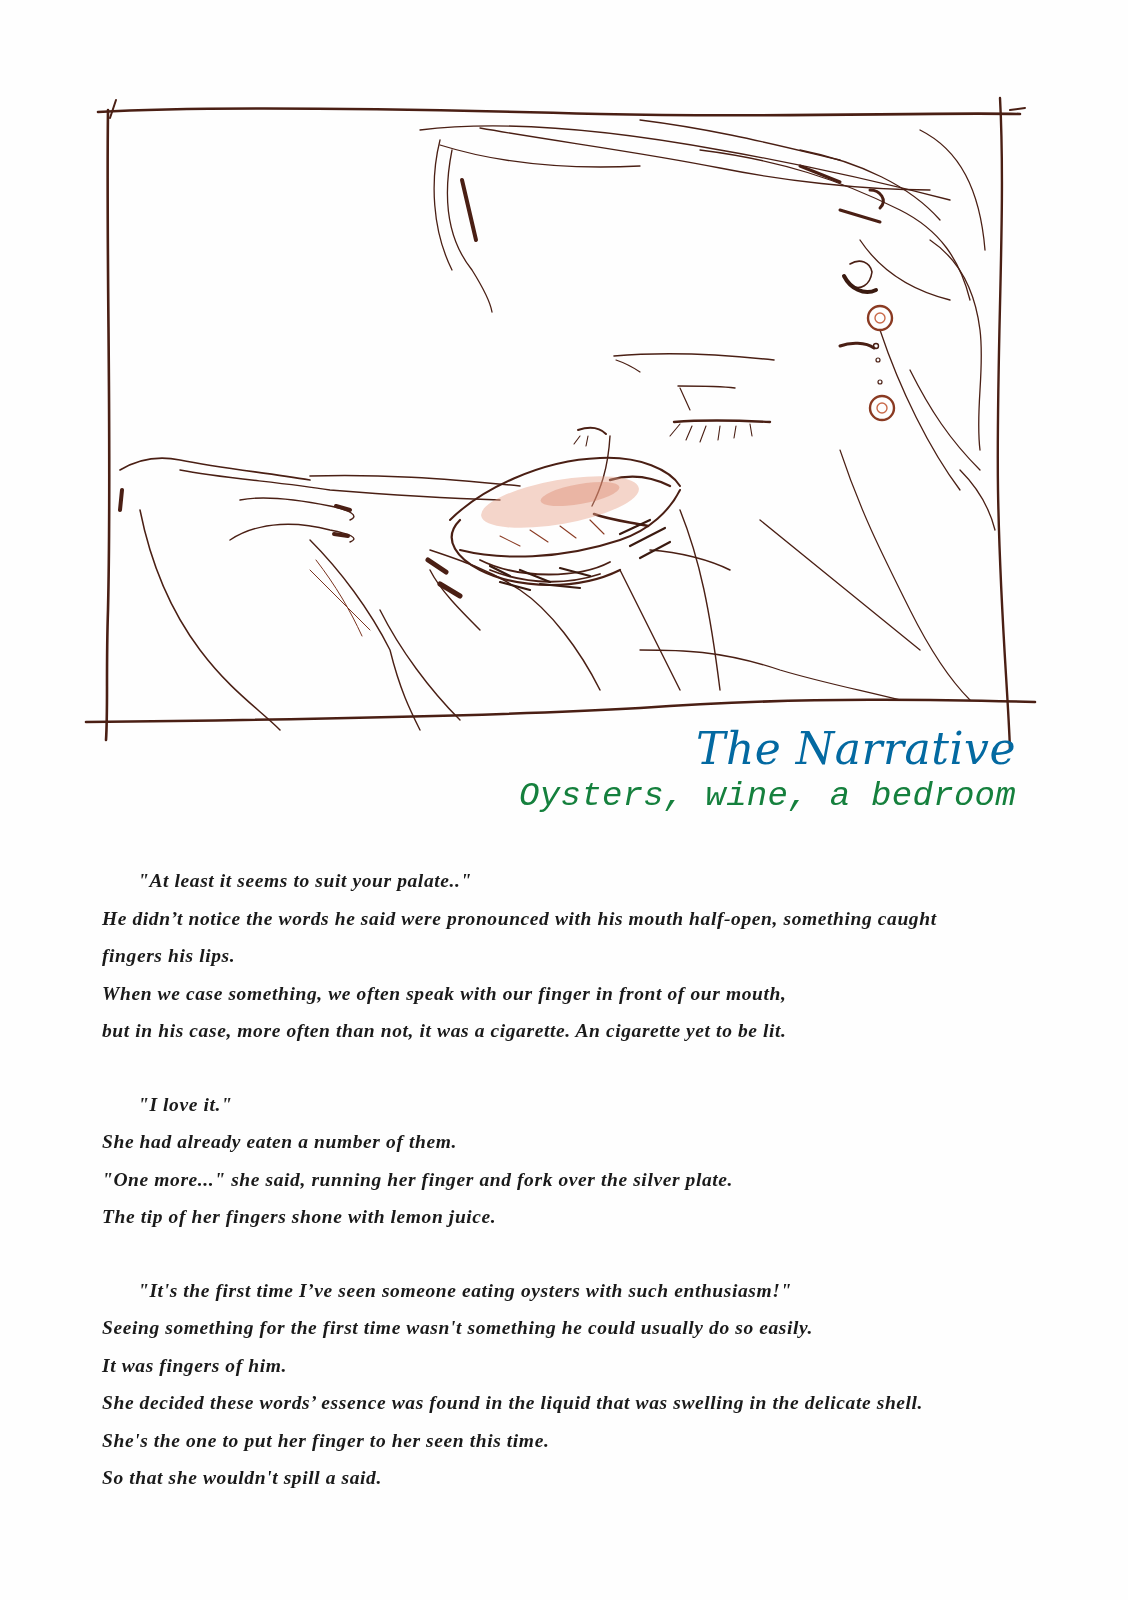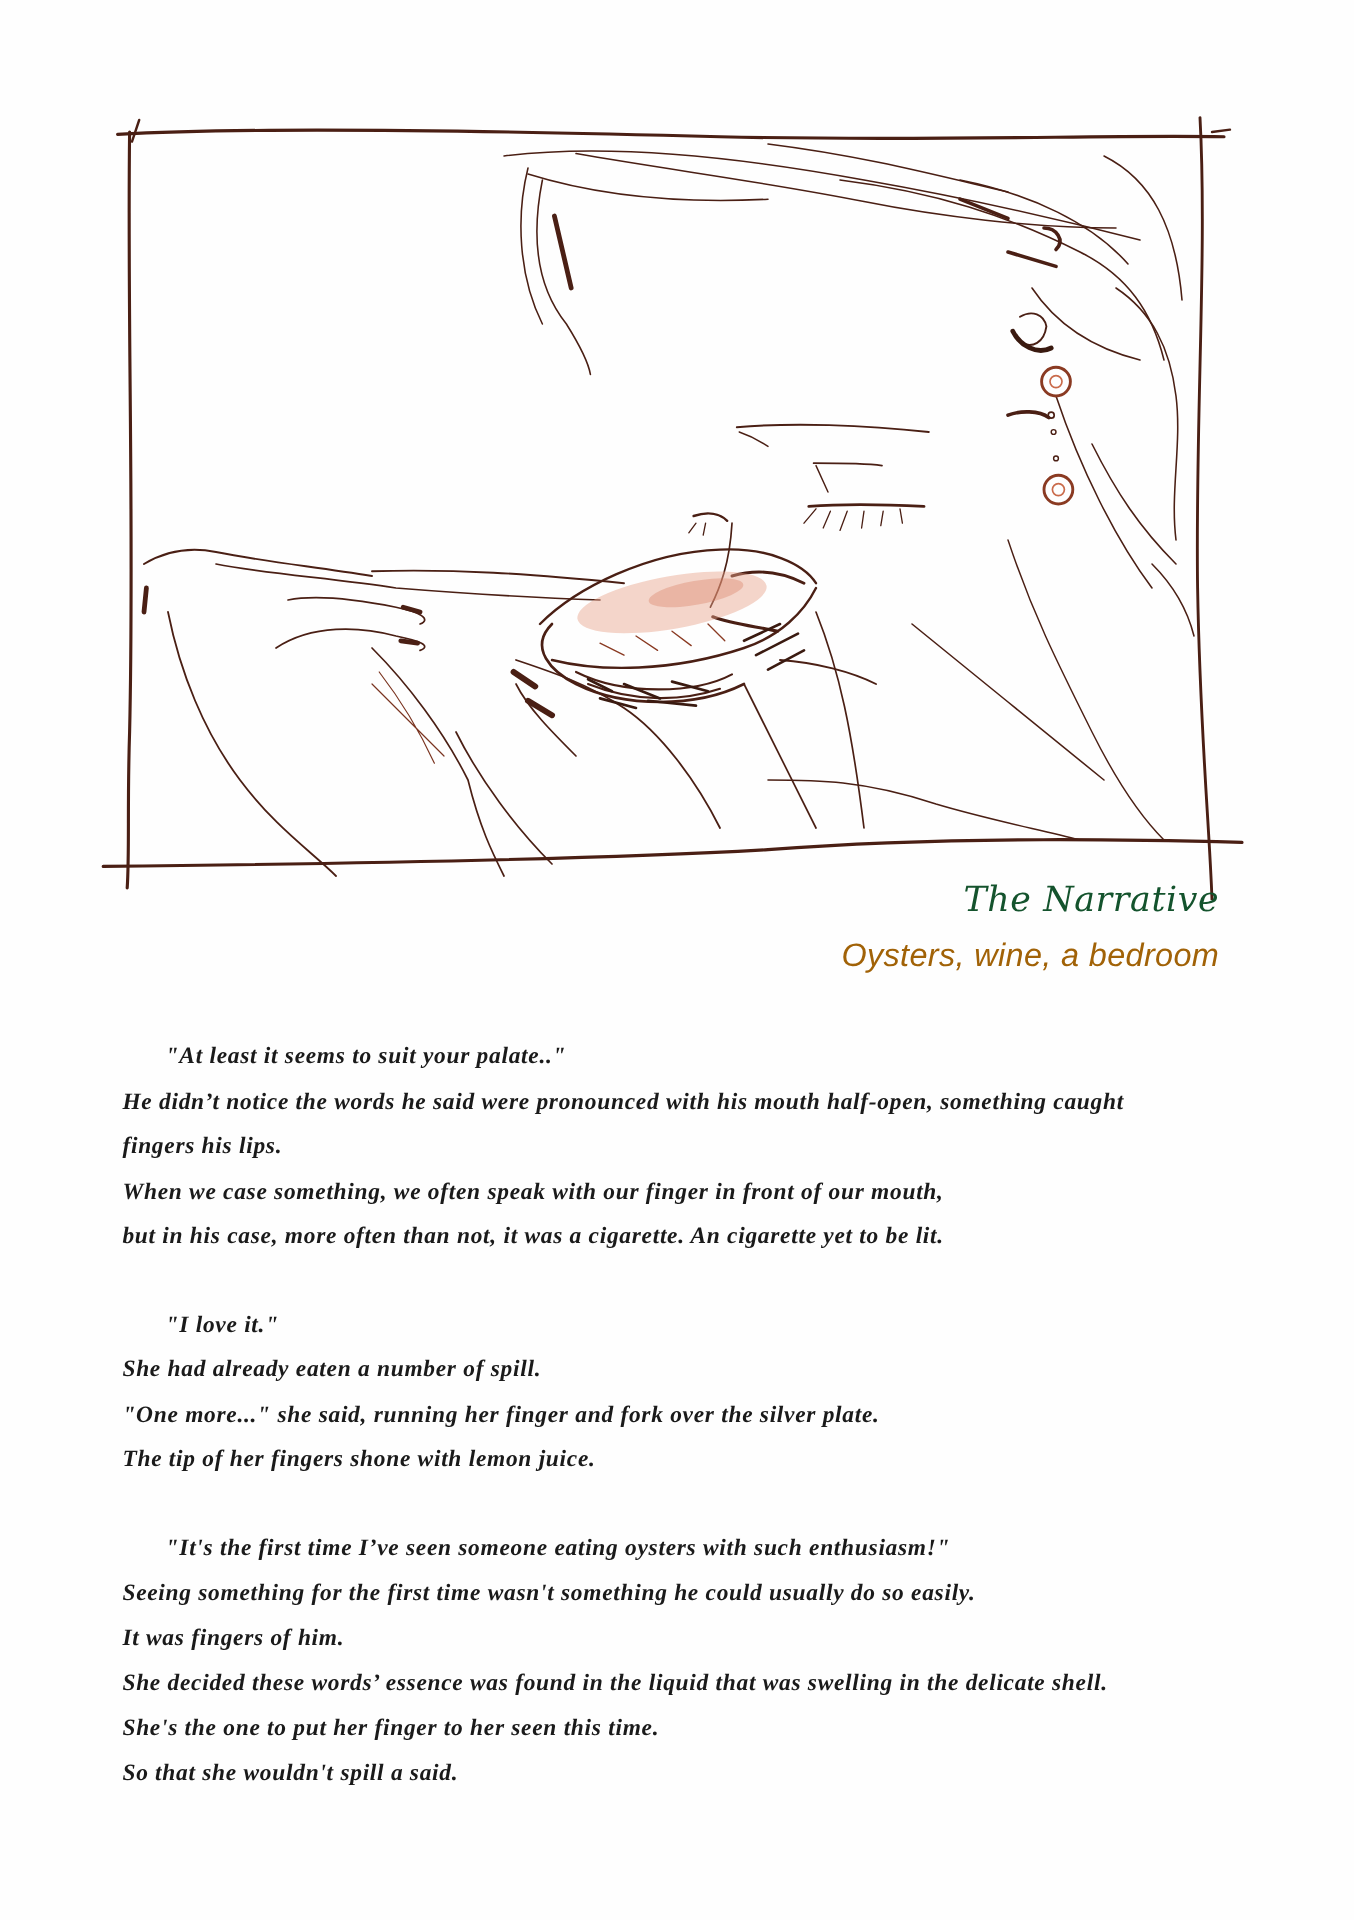--- a/index.html
+++ b/index.html
@@ -3,26 +3,26 @@
 <meta charset="utf-8">
 <style>
   html, body { margin: 0; padding: 0; background: #ffffff; }
   body { width: 1128px; height: 1600px; position: relative; overflow: hidden; }
   .page { position: absolute; inset: 0; background: #fefefe; }
   .illustration { position: absolute; left: 80px; top: 90px; width: 980px; height: 660px; }
   .illustration svg { width: 100%; height: 100%; display: block; }
   .title-block { position: absolute; right: 112px; top: 722px; text-align: right; }
   .title {
     font-family: "DejaVu Serif", "Liberation Serif", serif;
-    font-style: italic; font-size: 29px; color: #14532d; line-height: 54px;
+    font-style: italic; font-size: 44px; color: #0369a1; line-height: 54px;
     letter-spacing: 0.5px;
   }
   .subtitle {
-    font-family: Liberation Sans, sans-serif;
-    font-style: italic; font-size: 27px; color: #a16207; line-height: 40px;
+    font-family: Liberation Mono, monospace;
+    font-style: italic; font-size: 34px; color: #15803d; line-height: 40px;
     letter-spacing: 0.3px;
   }
   .story { position: absolute; left: 102px; top: 862px; width: 960px; }
   .line {
     font-family: "Liberation Serif", "DejaVu Serif", serif;
     font-style: italic; font-weight: bold;
     font-size: 19.5px; color: #1a1a1a; height: 37.5px; line-height: 37.5px;
     letter-spacing: 0.6px; white-space: nowrap;
   }
   .line.indent { padding-left: 36px; }
@@ -139,21 +139,21 @@
     <div class="paragraph">
       <div class="line indent">"At least it seems to suit your palate.."</div>
       <div class="line">He didn’t notice the words he said were pronounced with his mouth half-open, something caught</div>
       <div class="line">fingers his lips.</div>
       <div class="line">When we case something, we often speak with our finger in front of our mouth,</div>
       <div class="line">but in his case, more often than not, it was a cigarette. An cigarette yet to be lit.</div>
     </div>
     <div class="gap"></div>
     <div class="paragraph">
       <div class="line indent">"I love it."</div>
-      <div class="line">She had already eaten a number of spill.</div>
+      <div class="line">She had already eaten a number of them.</div>
       <div class="line">"One more..." she said, running her finger and fork over the silver plate.</div>
       <div class="line">The tip of her fingers shone with lemon juice.</div>
     </div>
     <div class="gap"></div>
     <div class="paragraph">
       <div class="line indent">"It's the first time I’ve seen someone eating oysters with such enthusiasm!"</div>
       <div class="line">Seeing something for the first time wasn't something he could usually do so easily.</div>
       <div class="line">It was fingers of him.</div>
       <div class="line">She decided these words’ essence was found in the liquid that was swelling in the delicate shell.</div>
       <div class="line">She's the one to put her finger to her seen this time.</div>

